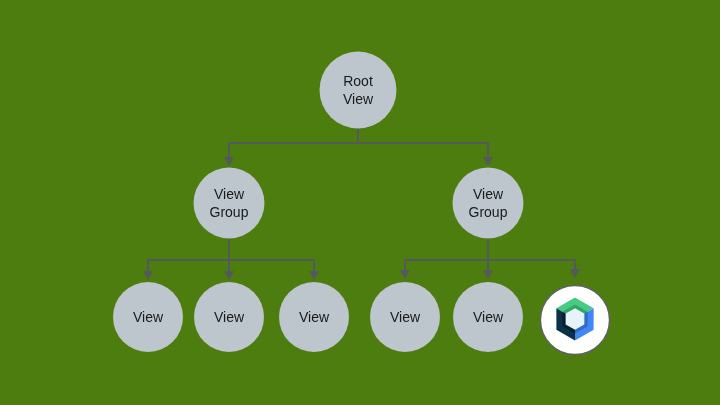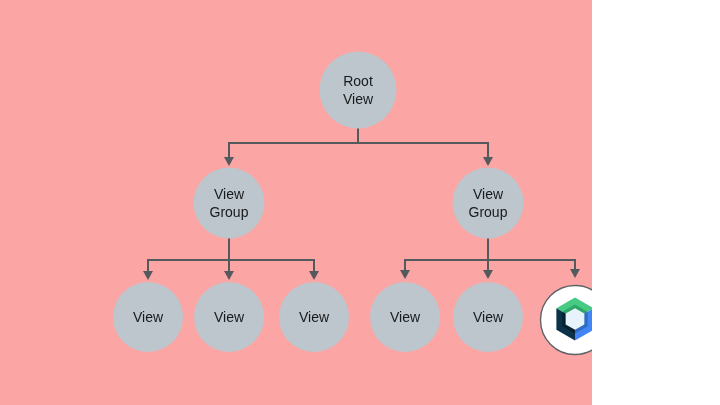--- a/index.html
+++ b/index.html
@@ -1,19 +1,19 @@
 <!DOCTYPE html>
 <html style="--node-fill: #bcc6cc; --connector: #54595e; --text: #181a1c; --logo-ring: #5f6368; --logo-green: #47ca83; --logo-green-dark: #2fa766; --logo-blue: #4285f4; --logo-blue-dark: #2f6bc0; --logo-navy: #0b3248; --logo-navy-dark: #07212f; --logo-center: #e6f3fb;"><head>
 <meta charset="utf-8">
 <style>
   html,body{margin:0;padding:0;background:#ffffff;}
   .stage{
     position:relative;
-    width:592px;height:405px;
-    background:#fca5a5;
+    width:720px;height:405px;
+    background:#4d7c0f;
     overflow:hidden;
     font-family:"Liberation Sans", sans-serif;
   }
   .stage svg{position:absolute;left:0;top:0;}
   .edge{stroke:var(--connector);stroke-width:2;fill:none;}
   .arrowhead{fill:var(--connector);stroke:none;}
   .node-circle{fill:var(--node-fill);stroke:none;}
   .logo-ring{fill:#ffffff;stroke:var(--logo-ring);stroke-width:1.4;}
   .logo-green{fill:var(--logo-green);}
   .logo-green-dark{fill:var(--logo-green-dark);}

